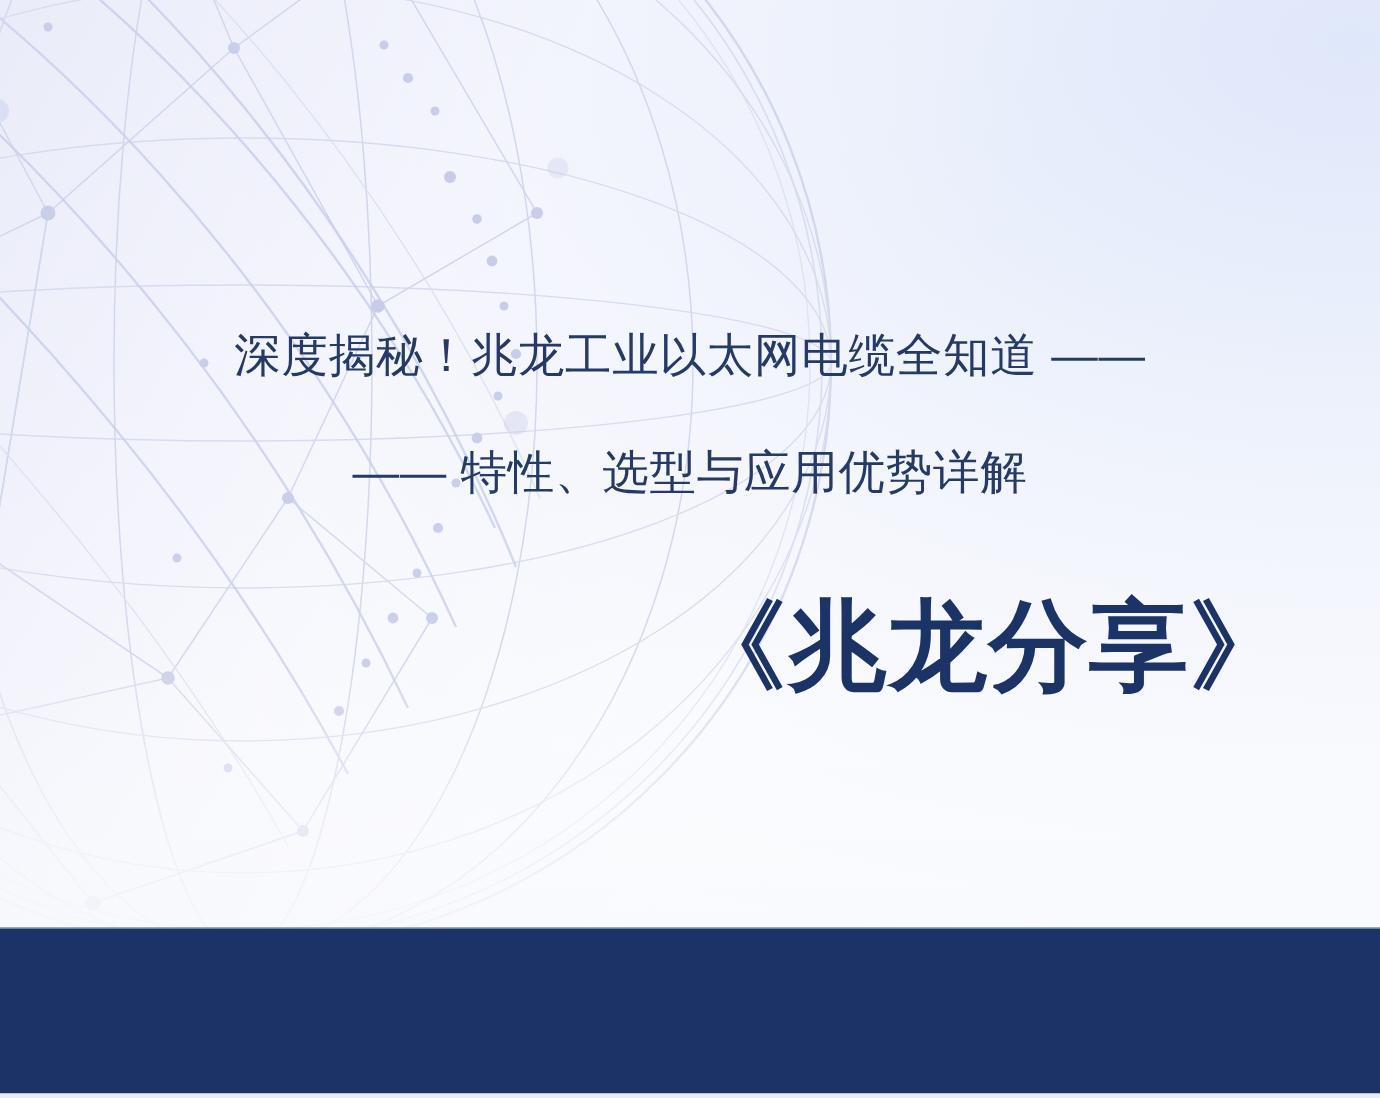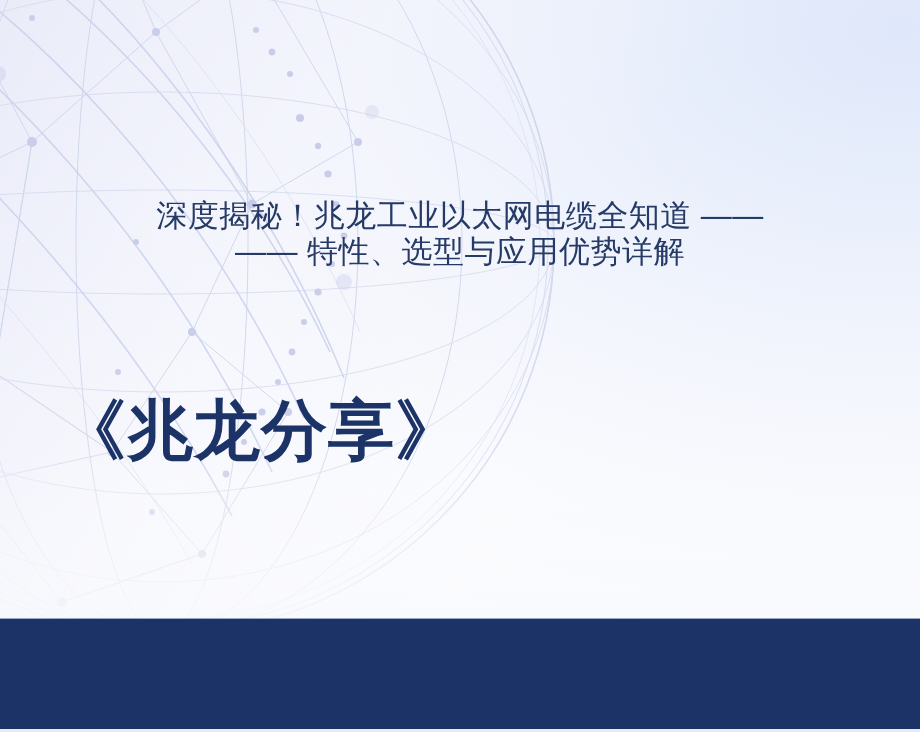--- a/index.html
+++ b/index.html
@@ -54,32 +54,32 @@
     width: 920px;
     height: 620px;
   }
   .subtitle {
     position: absolute;
     left: 84px;
     top: 198px;
     width: 752px;
     text-align: center;
     font-size: 31px;
-    line-height: 36px;
+    line-height: 78px;
     letter-spacing: 0.5px;
     color: #253a66;
     font-weight: 400;
     white-space: pre-line;
   }
   .headline {
     position: absolute;
     left: 60px;
     top: 388px;
     width: 800px;
-    text-align: left;
+    text-align: right;
     font-size: 66px;
     line-height: 84px;
     font-weight: 700;
     letter-spacing: 1px;
     color: #1b3366;
   }
 
   
   .footer-band {
     position: absolute;

